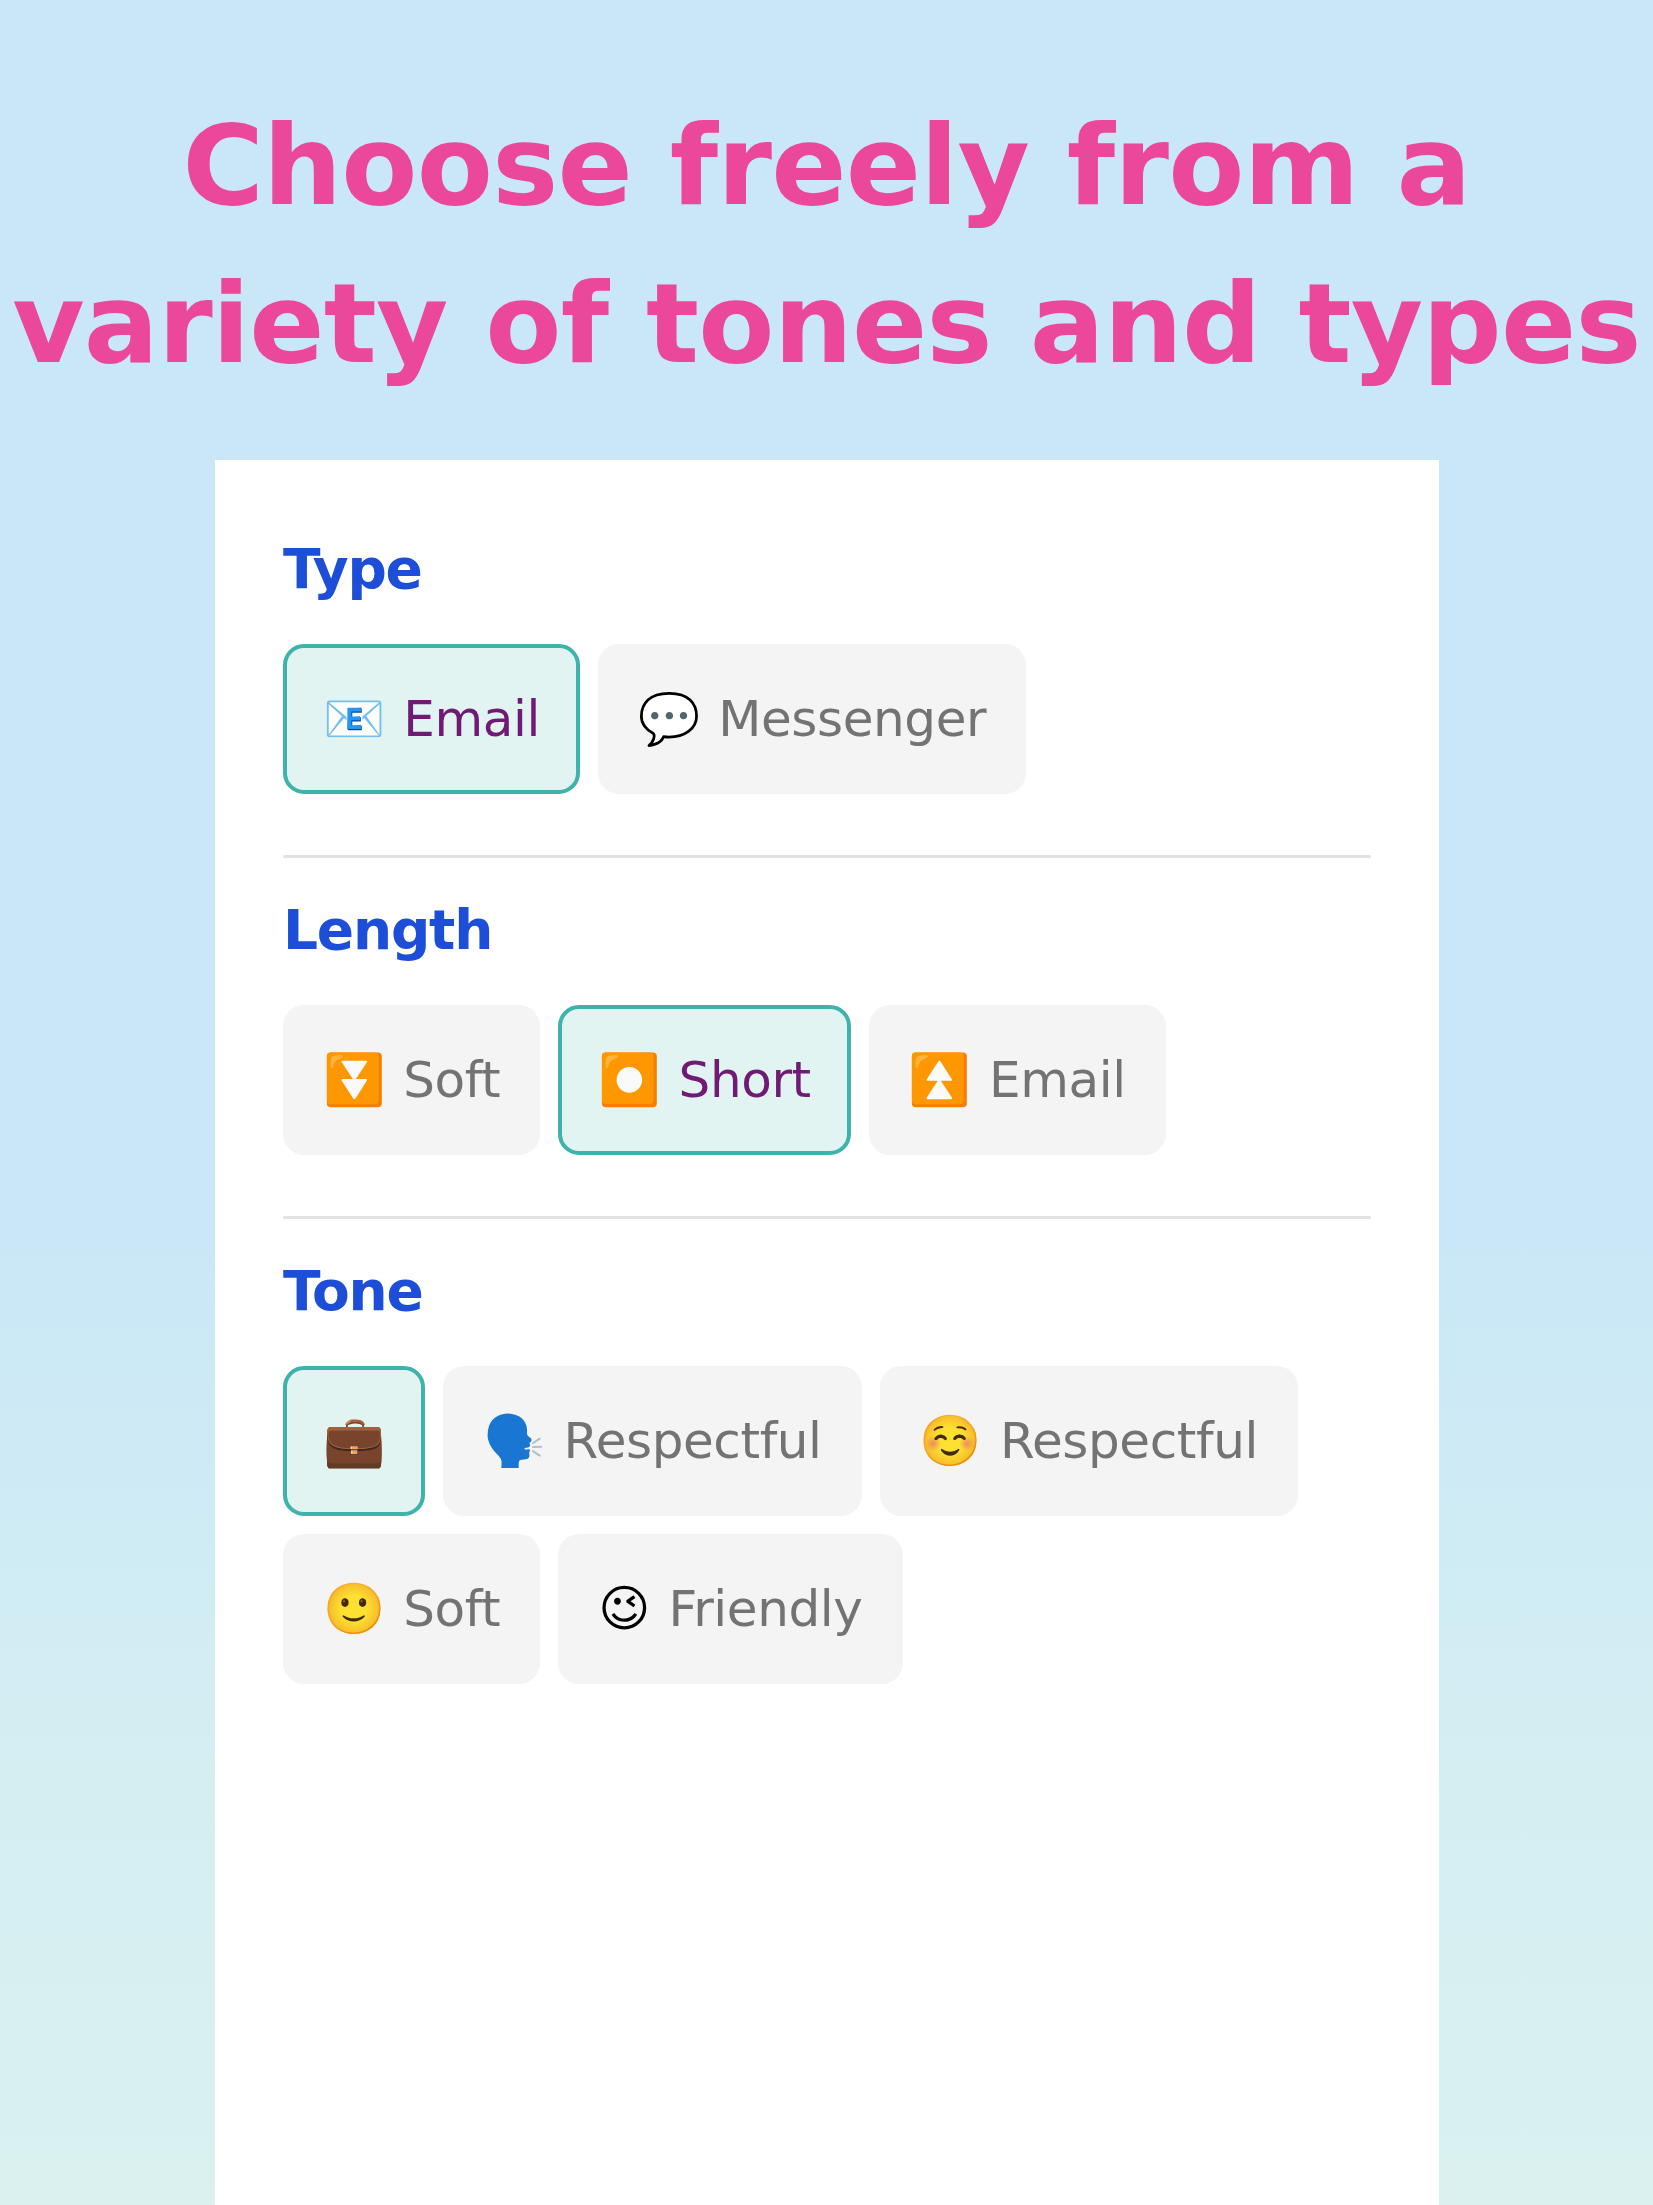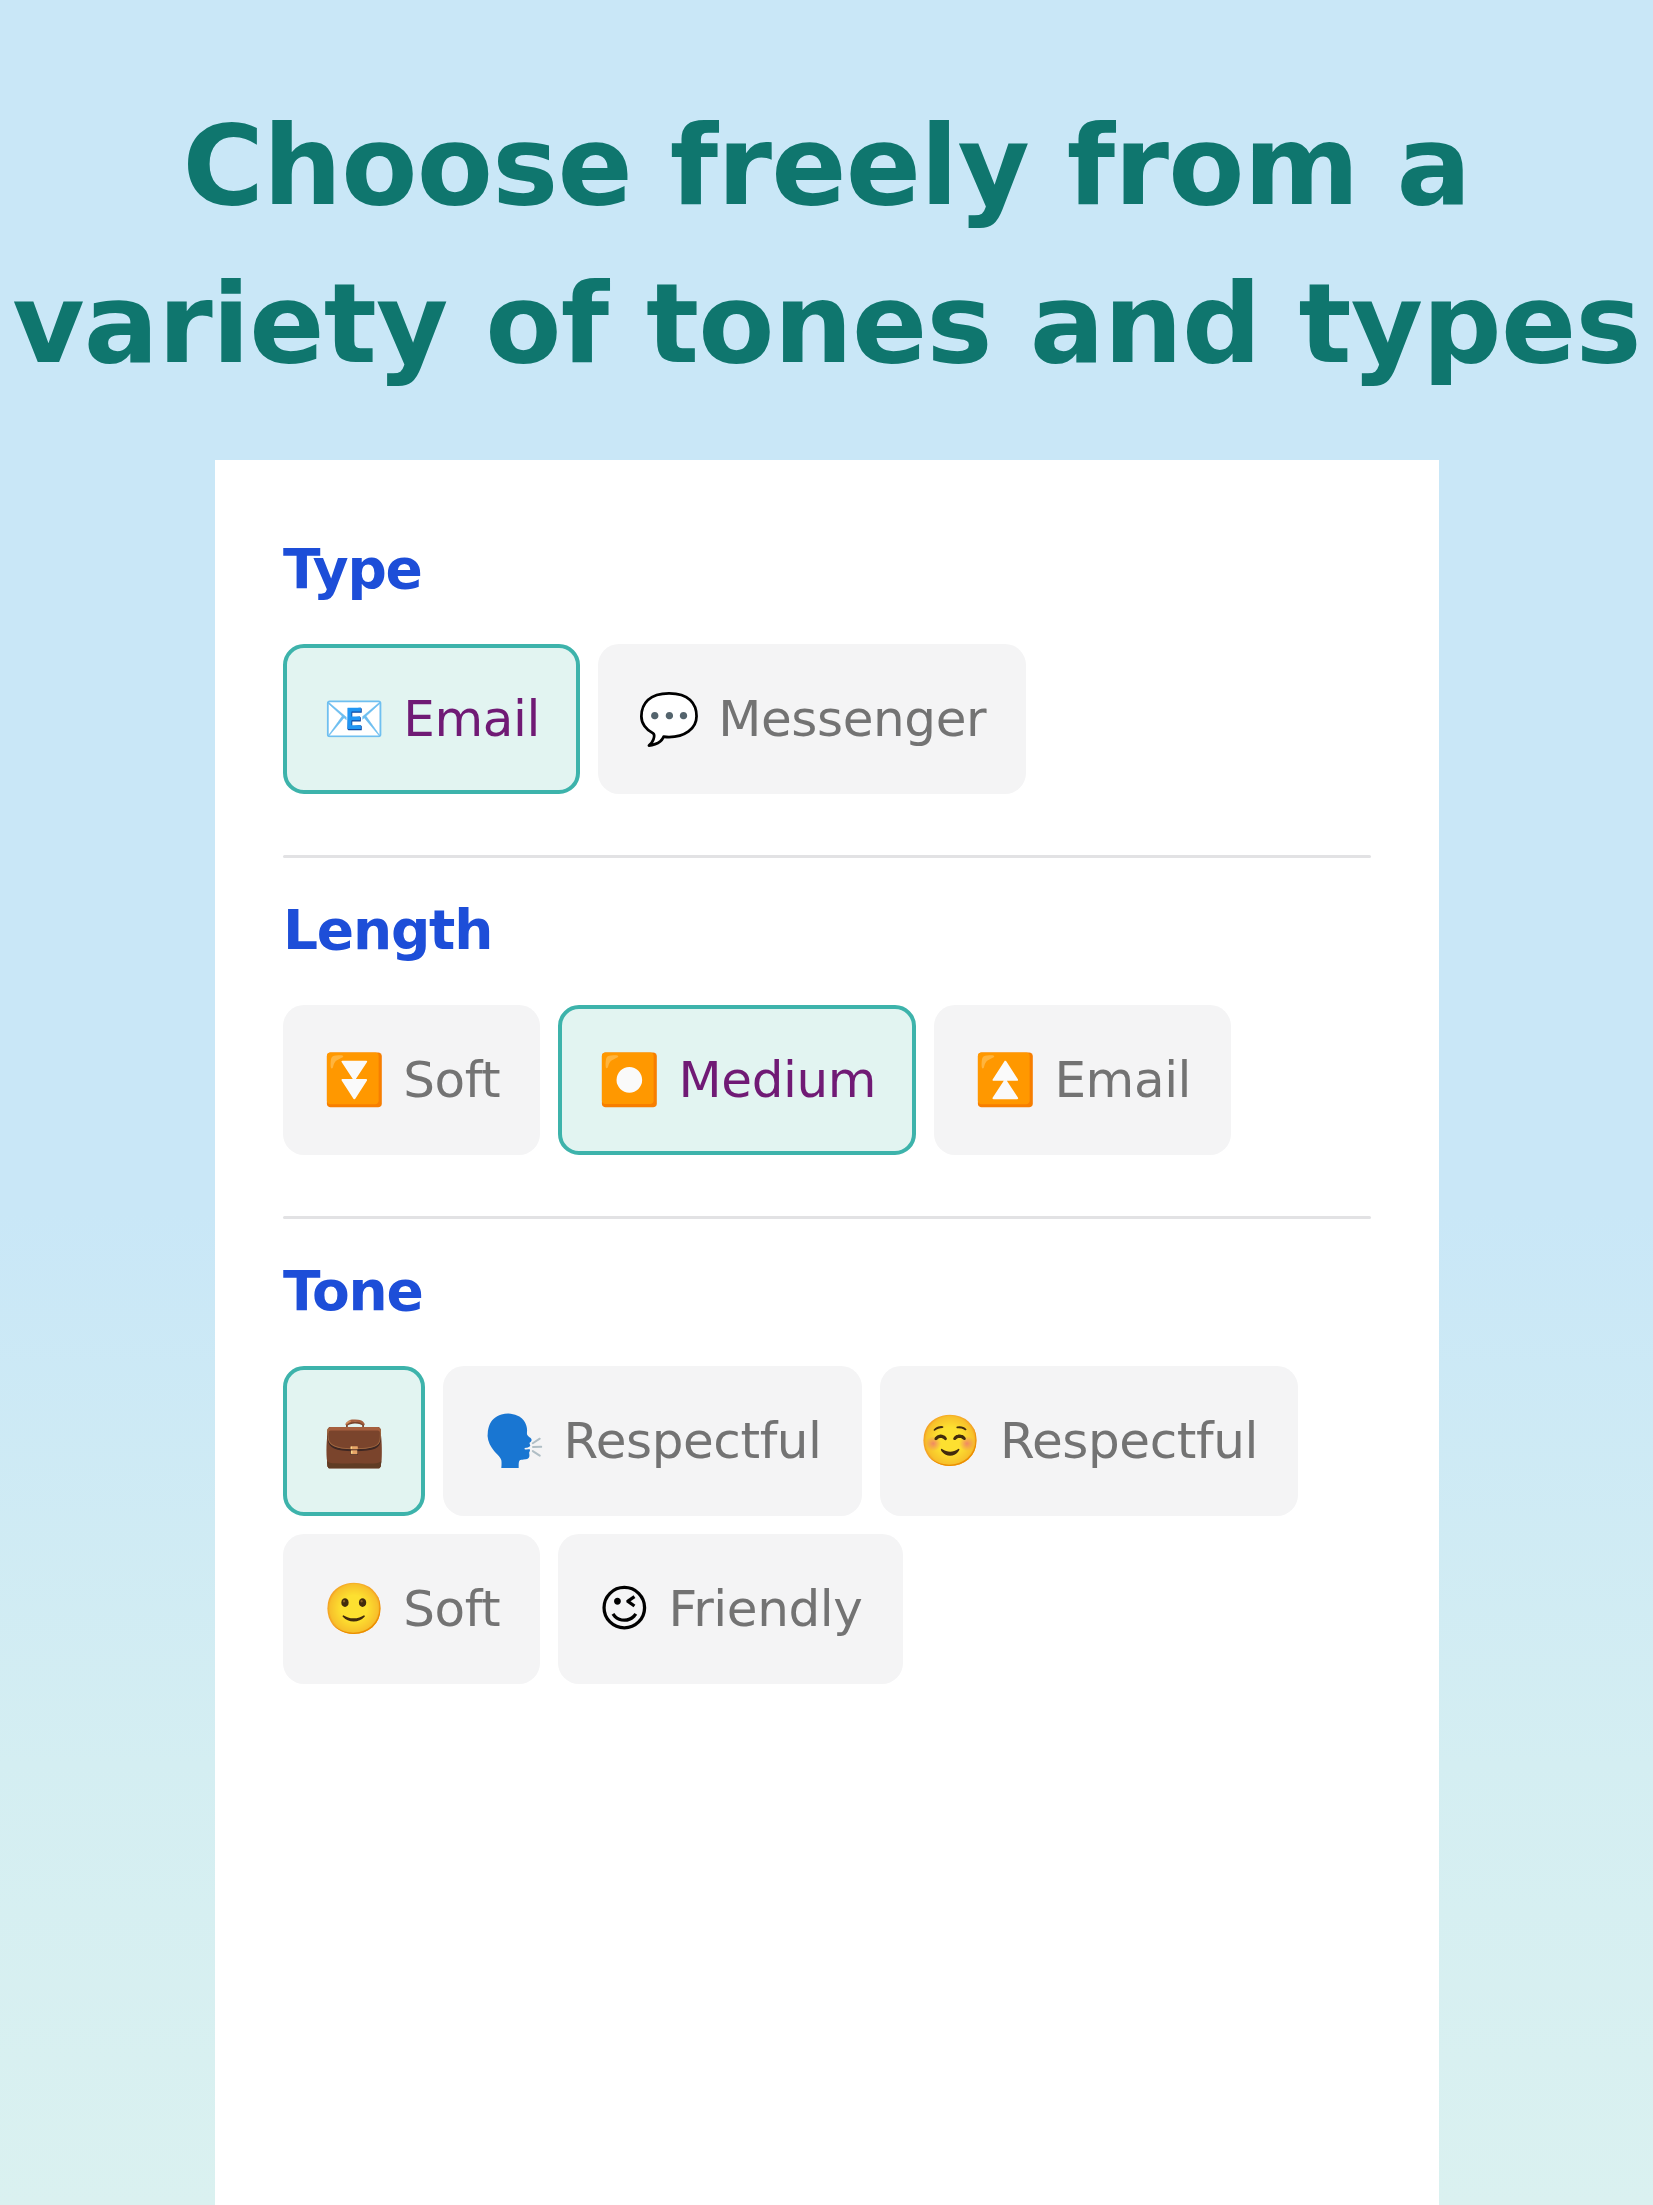--- a/index.html
+++ b/index.html
@@ -21,21 +21,21 @@
     position: absolute;
     top: 87px;
     left: 0;
     width: 1653px;
     text-align: center;
     font-family: "DejaVu Sans", sans-serif;
     font-weight: bold;
     font-size: 111px;
     line-height: 158px;
     letter-spacing: -0.8px;
-    color: #0f766e;
+    color: #ec4899;
     white-space: pre-line;
   }
 
   
   .card {
     position: absolute;
     left: 215px;
     top: 460px;
     width: 1224px;
     height: 1745px;
@@ -132,21 +132,21 @@
       </div>
       <div class="section">
         <div class="section-title">Length</div>
         <div class="option-row">
           <div class="option">
             <span class="emoji">⏬</span>
             <span class="label">Soft</span>
           </div>
           <div class="option selected">
             <span class="emoji">⏺️</span>
-            <span class="label">Medium</span>
+            <span class="label">Short</span>
           </div>
           <div class="option">
             <span class="emoji">⏫</span>
             <span class="label">Email</span>
           </div>
         </div>
         <div class="divider"></div>
       </div>
       <div class="section">
         <div class="section-title">Tone</div>

